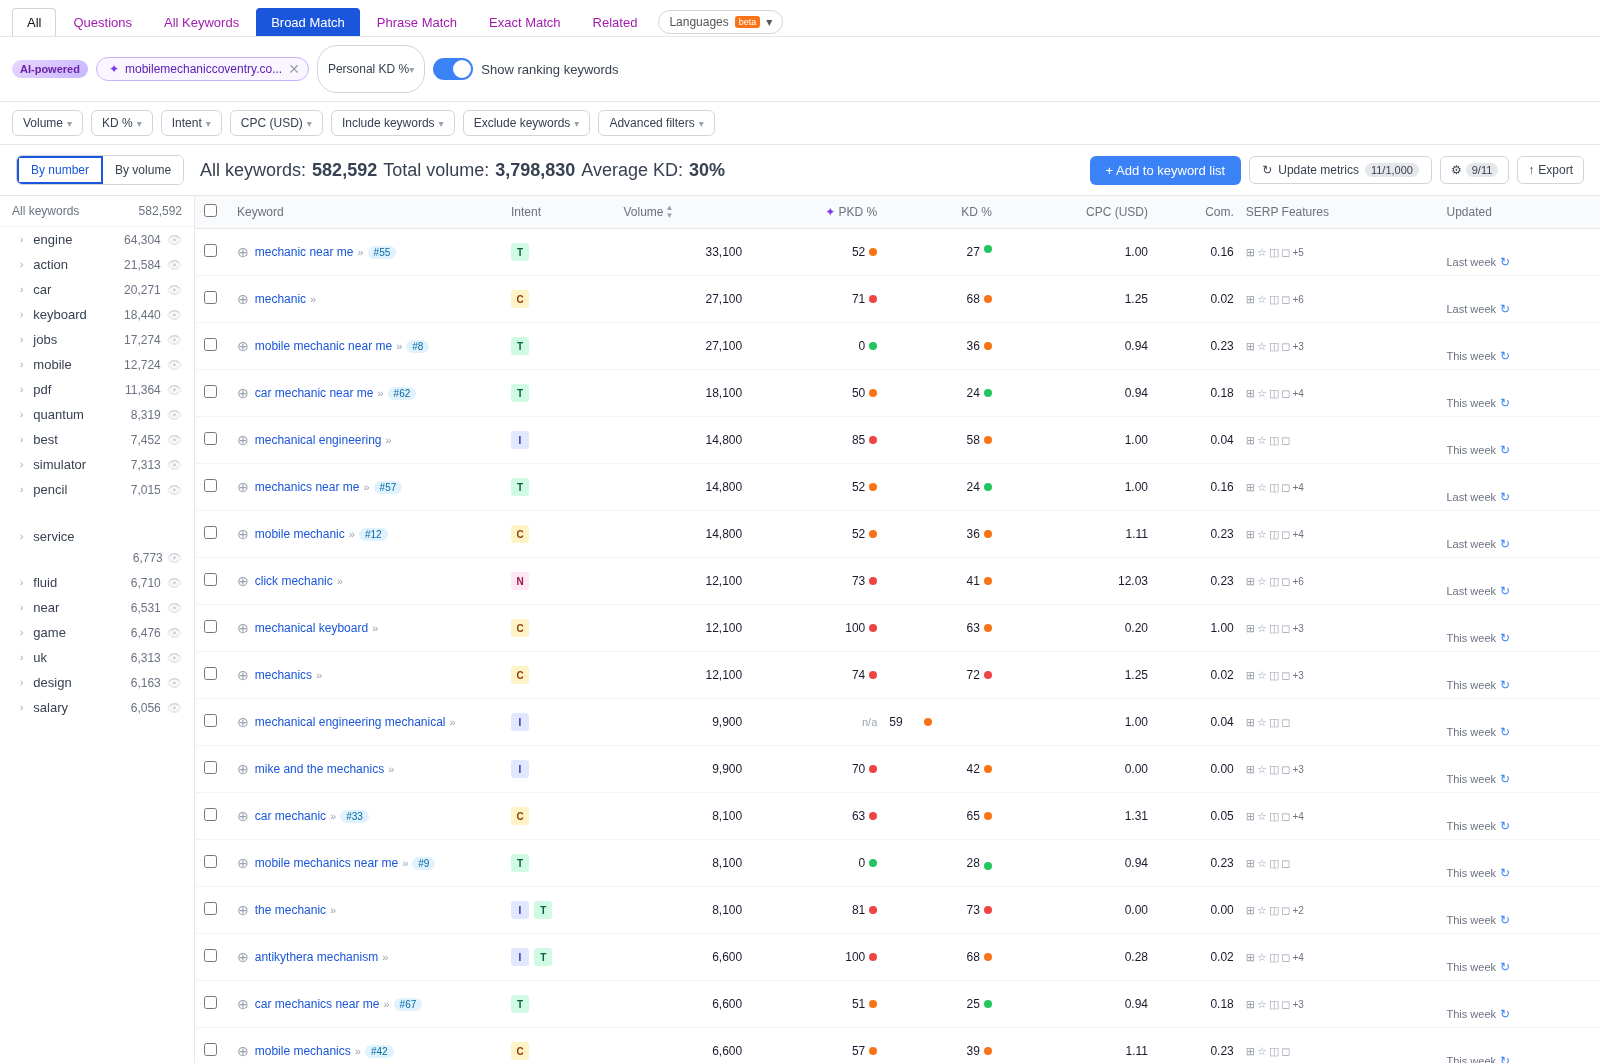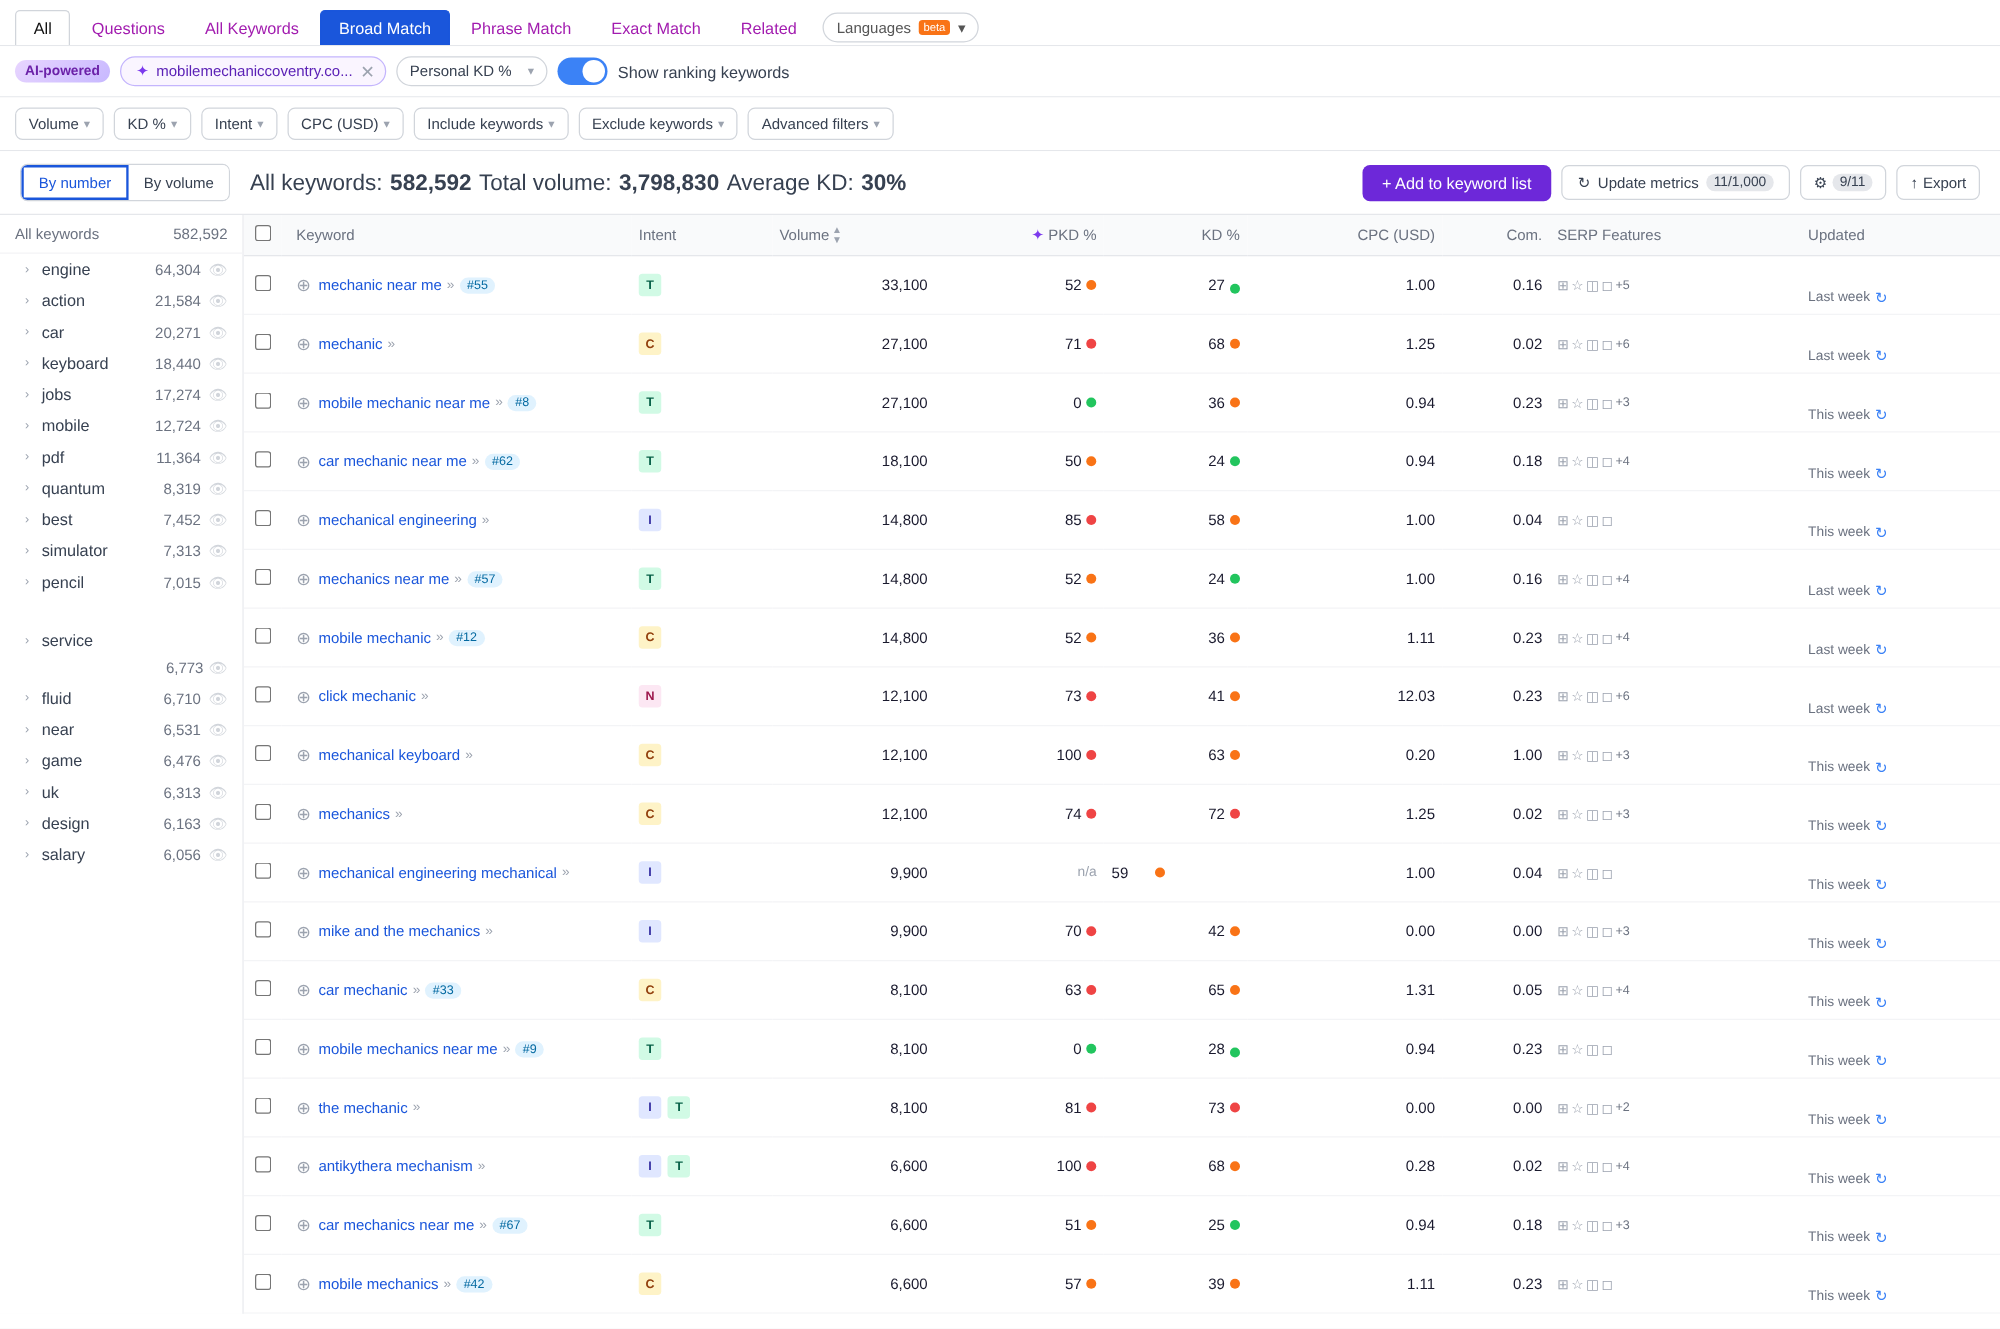--- a/index.html
+++ b/index.html
@@ -13,36 +13,36 @@
     .tab.active { background: #1a56db; color: #fff; border-color: #1a56db; }
     .tab.all { background: #fff; border-color: #d1d5db; color: #111; }
     .languages-tab { display: flex; align-items: center; gap: 6px; padding: 4px 10px; border: 1px solid #d1d5db; border-radius: 20px; cursor: pointer; font-size: 12px; color: #555; margin-left: 4px; }
     .beta-badge { background: #f97316; color: #fff; font-size: 9px; padding: 1px 4px; border-radius: 3px; }
     
     
     .filter-row { display: flex; align-items: center; padding: 8px 12px; gap: 8px; border-bottom: 1px solid #e5e7eb; background: #fff; }
     .ai-badge { background: linear-gradient(135deg, #e8d5ff, #c7b8ff); color: #6b21a8; font-size: 11px; padding: 3px 8px; border-radius: 12px; font-weight: 600; }
     .domain-chip { display: flex; align-items: center; gap: 6px; border: 1px solid #c4b5fd; background: #faf5ff; border-radius: 20px; padding: 3px 8px 3px 12px; font-size: 12px; color: #5b21b6; }
     .domain-chip .close-x { cursor: pointer; color: #9ca3af; font-size: 14px; }
-    .kd-select { display: flex; align-items: center; gap: 13px; border: 1px solid #d1d5db; border-radius: 20px; padding: 4px 10px; font-size: 12px; cursor: pointer; color: #374151; }
+    .kd-select { display: flex; align-items: center; gap: 0; border: 1px solid #d1d5db; border-radius: 20px; padding: 16px 10px; font-size: 12px; cursor: pointer; color: #374151; }
     .toggle-wrap { display: flex; align-items: center; gap: 8px; font-size: 13px; color: #374151; }
     .toggle { width: 40px; height: 22px; background: #3b82f6; border-radius: 11px; position: relative; cursor: pointer; }
     .toggle-knob { width: 18px; height: 18px; background: #fff; border-radius: 50%; position: absolute; top: 2px; right: 2px; transition: right 0.2s; }
     
     
     .filter-row2 { display: flex; align-items: center; padding: 8px 12px; gap: 8px; border-bottom: 1px solid #e5e7eb; background: #fff; }
     .filter-btn { display: flex; align-items: center; gap: 4px; border: 1px solid #d1d5db; border-radius: 6px; padding: 5px 10px; font-size: 12px; cursor: pointer; color: #374151; background: #fff; }
     .chevron { font-size: 10px; color: #9ca3af; }
     
     
     .stats-row { display: flex; align-items: center; justify-content: space-between; padding: 10px 16px; background: #fff; border-bottom: 1px solid #e5e7eb; }
     .stats-left { display: flex; align-items: center; gap: 6px; font-size: 18px; color: #374151; }
     .stats-bold { font-weight: 600; }
     .stats-right { display: flex; align-items: center; gap: 8px; }
-    .add-keyword-btn { display: flex; align-items: center; gap: 6px; background: #6d28d9; color: #fff; border: none; border-radius: 6px; padding: 7px 16px; font-size: 13px; cursor: pointer; font-weight: 500; }
+    .add-keyword-btn { display: flex; align-items: center; gap: 6px; background: #3b82f6; color: #fff; border: none; border-radius: 6px; padding: 7px 16px; font-size: 13px; cursor: pointer; font-weight: 500; }
     .update-btn { display: flex; align-items: center; gap: 6px; border: 1px solid #d1d5db; border-radius: 6px; padding: 6px 12px; font-size: 12px; cursor: pointer; background: #fff; color: #374151; }
     .badge-count { background: #e5e7eb; color: #374151; font-size: 11px; padding: 1px 6px; border-radius: 10px; }
     .settings-btn { display: flex; align-items: center; gap: 4px; border: 1px solid #d1d5db; border-radius: 6px; padding: 6px 10px; font-size: 12px; cursor: pointer; background: #fff; color: #374151; }
     .export-btn { display: flex; align-items: center; gap: 4px; border: 1px solid #d1d5db; border-radius: 6px; padding: 6px 10px; font-size: 12px; cursor: pointer; background: #fff; color: #374151; }
     
     
     .view-toggle { display: flex; border: 1px solid #d1d5db; border-radius: 6px; overflow: hidden; }
     .view-btn { padding: 5px 12px; font-size: 12px; cursor: pointer; background: #fff; color: #374151; border: none; }
     .view-btn.active { background: #fff; border: 2px solid #1a56db; color: #1a56db; font-weight: 500; }
     
@@ -445,21 +445,21 @@
       
     </td>
     <td class="num">33,100</td>
     <td class="num">
       <div style="display:flex;align-items:center;justify-content:flex-end;gap:4px;">
         <span>52</span> 
                   <span class="dot dot-orange"></span>
       </div>
     </td>
     <td class="num">
-      <div style="display:flex;align-items:flex-end;justify-content:flex-end;gap:4px;">
+      <div style="display:flex;align-items:flex-start;justify-content:flex-end;gap:4px;">
         <span>27</span>
         <span class="dot dot-green"></span>
       </div>
     </td>
     <td class="num">1.00</td>
     <td class="num">0.16</td>
     <td>
       <div class="serp-icons">
         <span style="color:#9ca3af;font-size:11px;">⊞</span>
           <span style="color:#9ca3af;font-size:11px;">☆</span>

